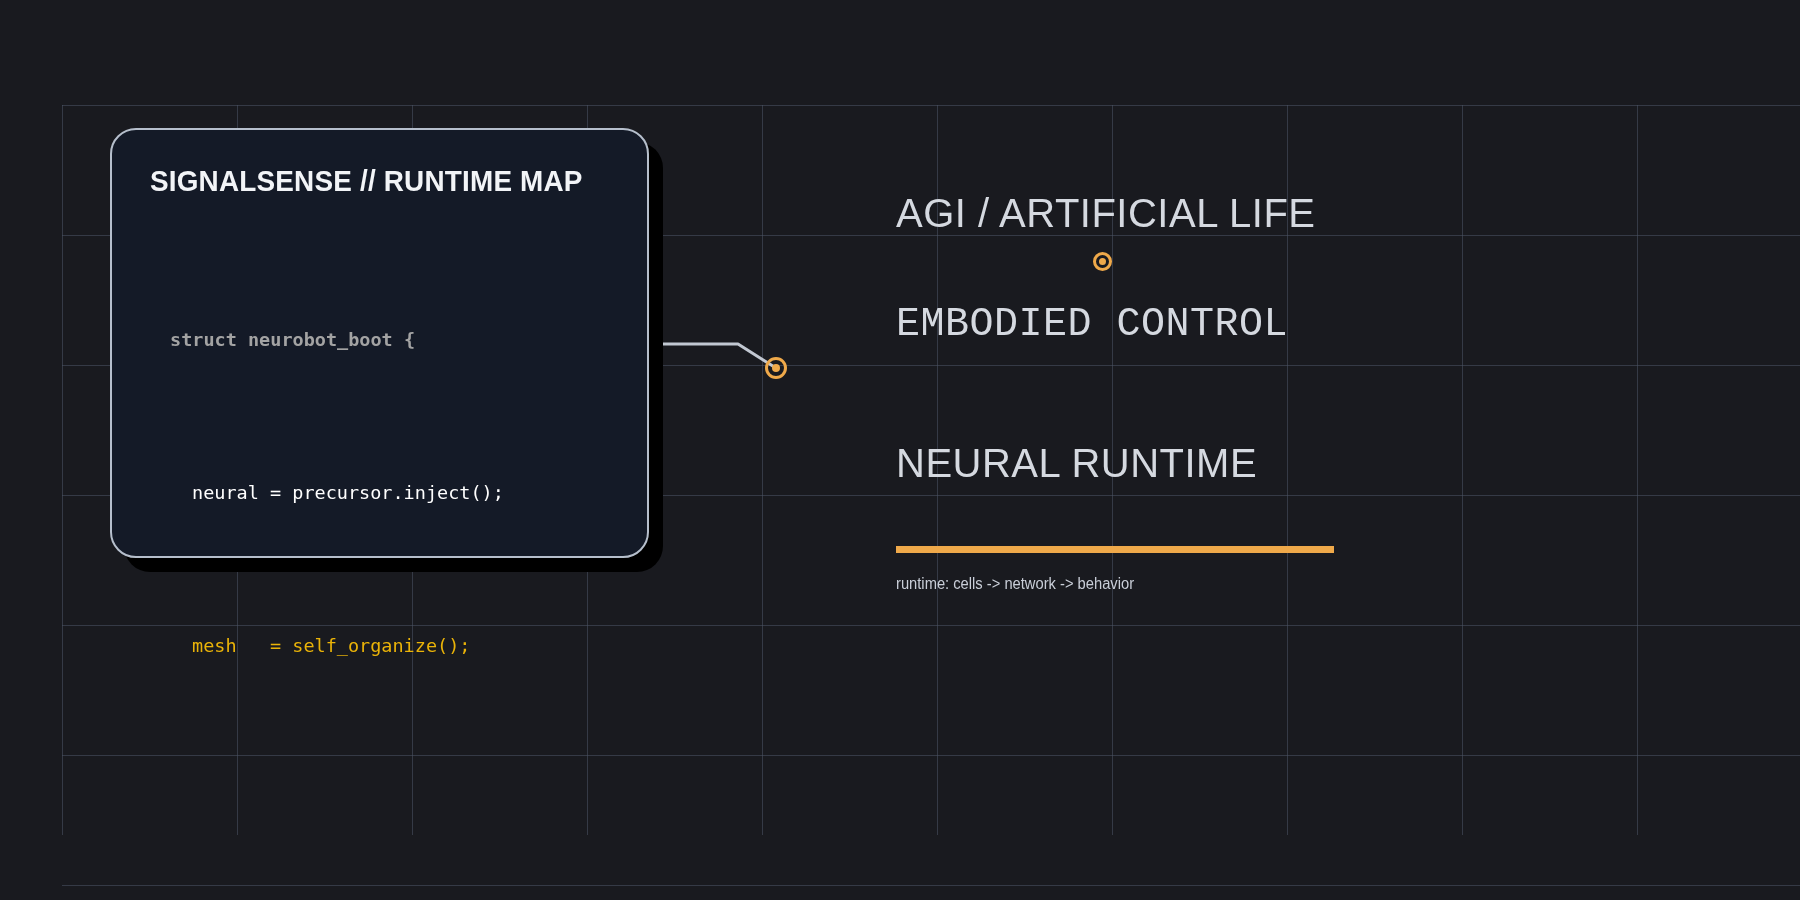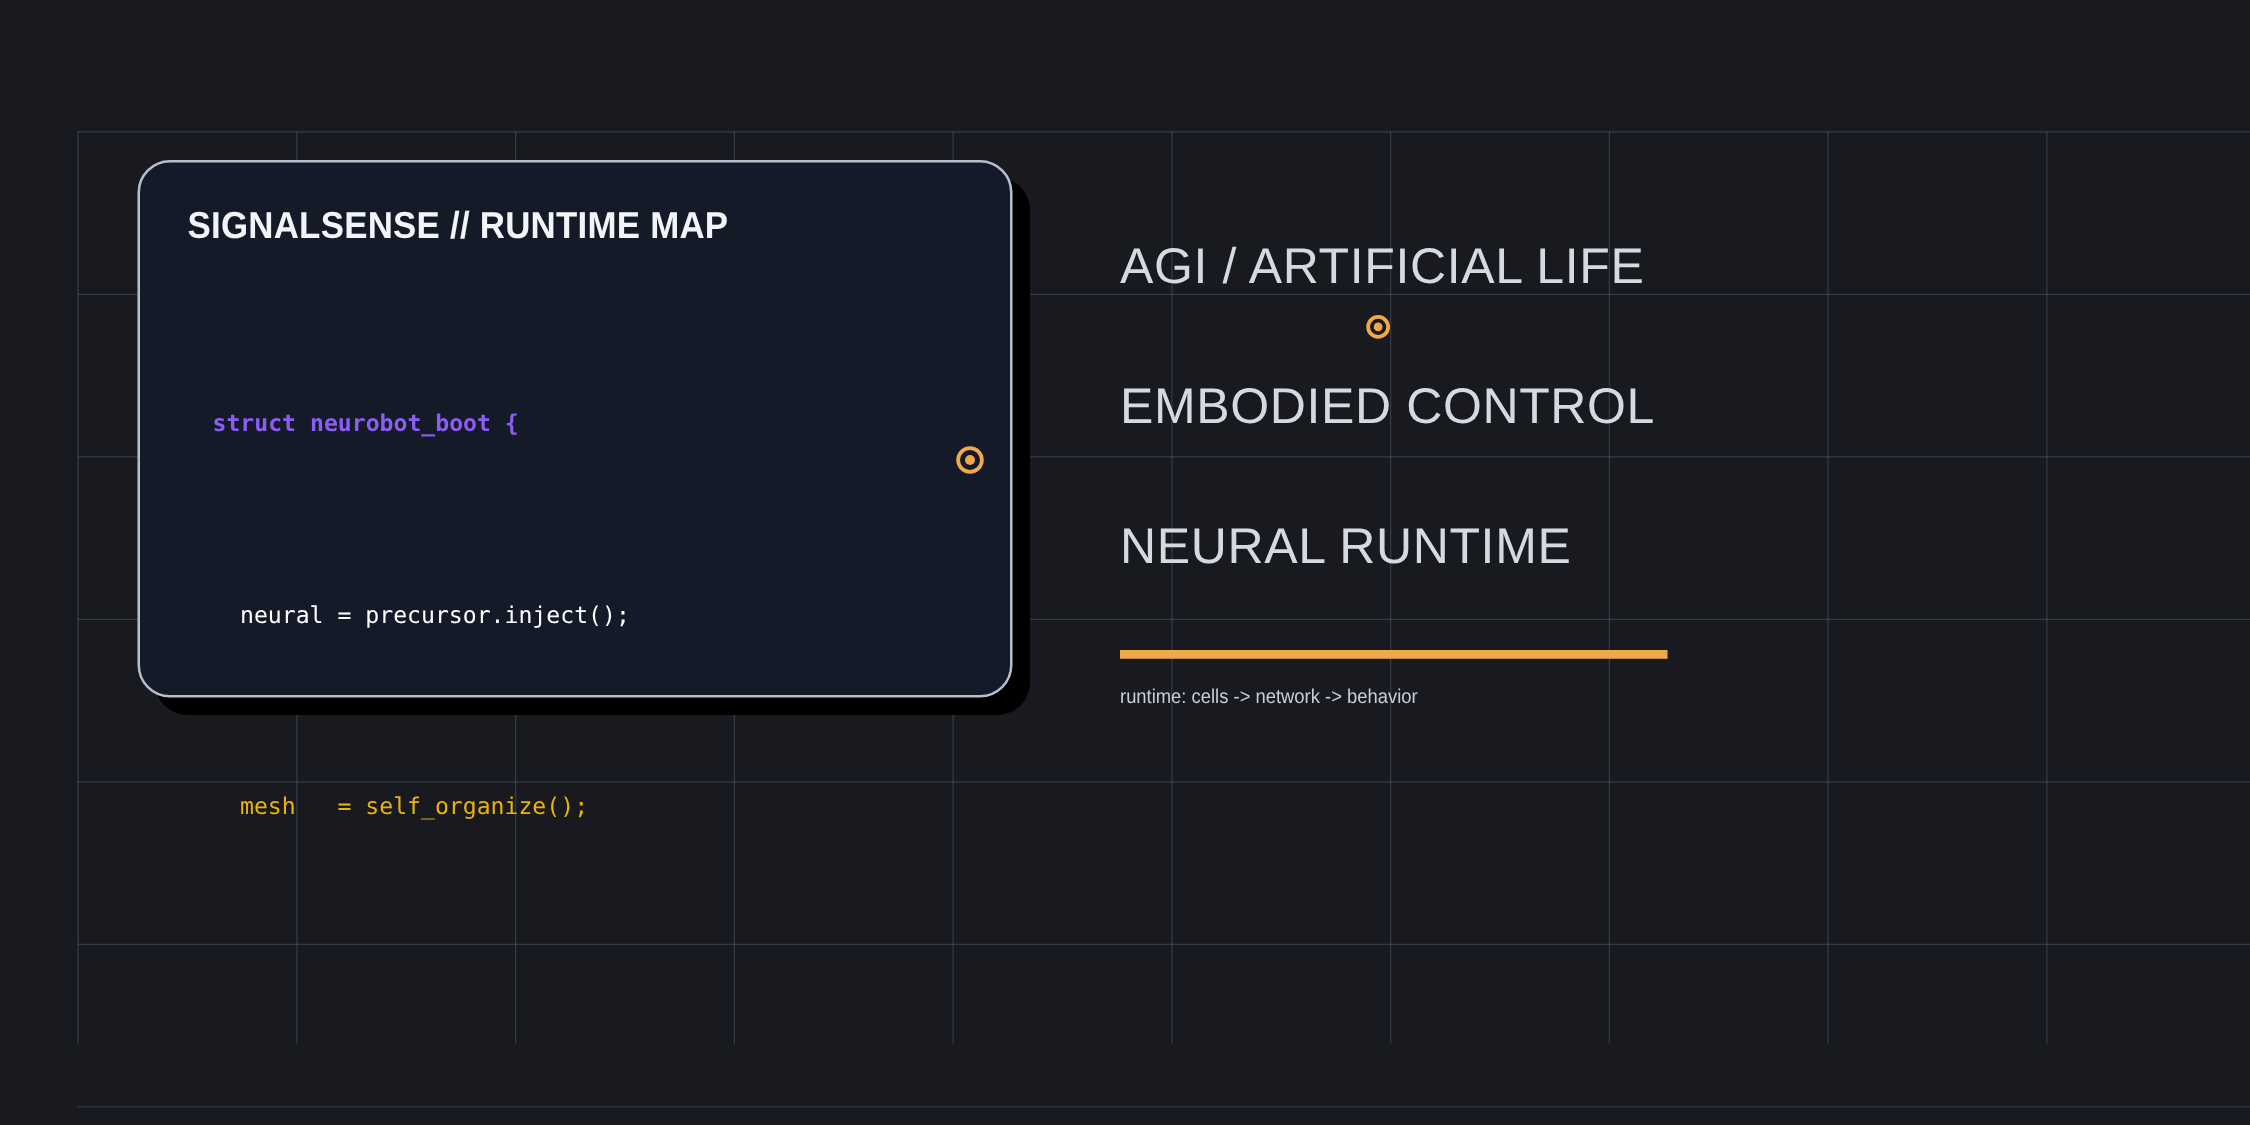--- a/index.html
+++ b/index.html
@@ -26,21 +26,21 @@
     pointer-events:none;
   }
   .grid-v, .grid-h { position:absolute; background:#4d5566; opacity:.55; }
   .grid-v { width:1px; top:0; bottom:0; }
   .grid-h { height:1px; left:0; right:0; }
 
   
   #code-card {
     position:absolute;
     left:110px; top:128px;
-    width:700px; height:430px;
+    width:539px; height:430px;
     background:#141a27;
     border:2px solid #b6bfcc;
     border-radius:26px;
     box-shadow:14px 14px 0 0 #000000;
     padding:34px 40px 3px 40px;
   }
   #card-title {
     font-family:"Liberation Sans", sans-serif;
     font-weight:700;
     font-size:30px;
@@ -98,21 +98,21 @@
   .headline {
     font-family:"Liberation Sans", sans-serif;
     font-weight:300;
     font-size:40px;
     line-height:62px;
     letter-spacing:.5px;
     color:#d5d9e0;
     white-space:nowrap;
   }
   #headline-1 { margin-bottom:50px; }
-  #headline-2 { margin-bottom:50px; }
+  #headline-2 { margin-bottom:76px;font-family:Liberation Mono, monospace; }
   #headline-3 { margin-bottom:52px; }
   #accent-bar {
     width:438px; height:7px;
     background:#efa94a;
     margin-bottom:22px;
   }
   #footnote {
     font-family:"Liberation Sans", sans-serif;
     font-weight:400;
     font-size:16px;
@@ -147,21 +147,21 @@
       <div class="grid-h" style="top: 780px;"></div>
     </div>
 
   <svg id="connector" viewBox="0 0 1800 900" xmlns="http://www.w3.org/2000/svg">
     <polyline id="connector-path" points="660,344 738,344 776,368" fill="none" stroke="#c2c8d2" stroke-width="3" stroke-linejoin="round" stroke-linecap="round"></polyline>
   </svg>
 
   <div id="code-card">
     <div id="card-title">SIGNALSENSE // RUNTIME MAP</div>
     <div id="code-block">
-      <div class="code-line kw" style="color: #8b5cf6;">struct neurobot_boot {</div>
+      <div class="code-line kw" style="color: #a3a3a3;">struct neurobot_boot {</div>
       <div class="code-line body" style="color: #ffffff;">neural = precursor.inject();</div>
       <div class="code-line body" style="color: #eab308;">mesh   = self_organize();</div>
       
       
       
     </div>
   </div>
 
   <div id="node-marker-main" class="node-ring" style="border-color: rgb(239, 169, 74);"></div>
   <div id="node-marker-agi" class="node-ring" style="border-color: rgb(239, 169, 74);"></div>

